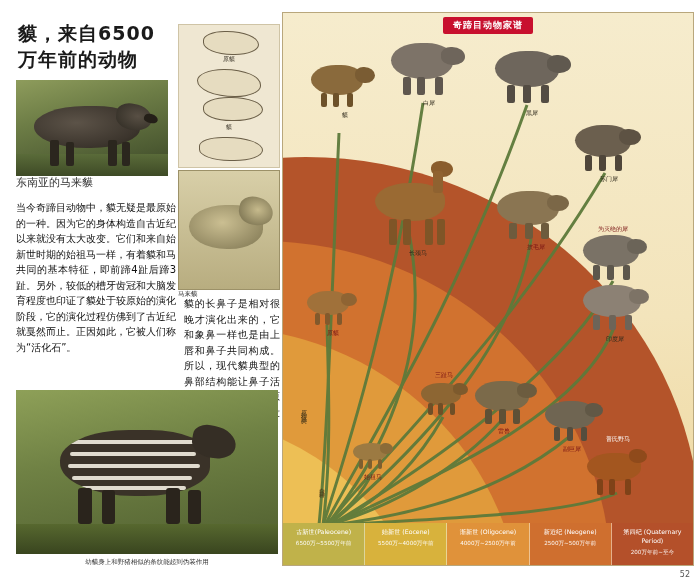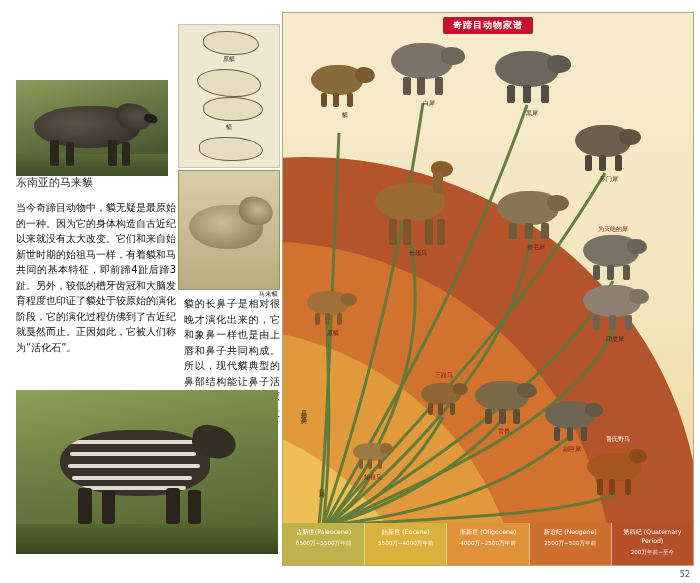--- a/index.html
+++ b/index.html
@@ -75,21 +75,21 @@
     background:radial-gradient(ellipse at 45% 40%,#cbbf92,#7d7450);
     border-radius:50% 42% 46% 52%;
   }
   .engrav .e-head{
     position:absolute;left:60px;top:26px;width:34px;height:28px;
     background:radial-gradient(ellipse at 55% 45%,#c6ba8c,#6f6747);
     border-radius:45% 60% 50% 50%;transform:rotate(10deg);
   }
   .cap2{
     position:absolute;left:170px;top:278px;width:100px;
-    font-size:6.5px;color:#333;line-height:9px;text-align:right;
+    font-size:6.5px;color:#333;line-height:9px;text-align:left;
   }
 
   
   .btext{
     position:absolute;font-size:10px;line-height:15.5px;color:#111;
     text-align:justify;
     font-family:"DejaVu Sans","Liberation Sans",sans-serif;
   }
   .btext-a{left:8px;top:188px;width:160px;}
   .btext-b{left:176px;top:284px;width:96px;}
@@ -179,20 +179,21 @@
     position:absolute;right:10px;bottom:4px;font-size:8px;color:#555;
   }
 </style>
 </head>
 <body>
 
 <div class="page">
 
   <div class="left-col">
 
+    <div class="headline">貘，来自6500万年前的动物</div>
 
     <div class="photo1">
       <div class="grass"></div>
       <div class="body"></div>
       <div class="head"></div>
       <div class="snout"></div>
       <div class="leg l1"></div>
       <div class="leg l2"></div>
       <div class="leg l3"></div>
       <div class="leg l4"></div>
@@ -225,20 +226,21 @@
         <div class="stripe" style="left:8px;top:34px;width:132px;"></div>
         <div class="stripe" style="left:12px;top:46px;width:120px;"></div>
         <div class="stripe" style="left:16px;top:56px;width:110px;"></div>
       </div>
       <div class="phead"></div>
       <div class="pleg" style="left:62px;top:98px;width:14px;height:36px;"></div>
       <div class="pleg" style="left:86px;top:100px;width:13px;height:34px;"></div>
       <div class="pleg" style="left:150px;top:98px;width:14px;height:36px;"></div>
       <div class="pleg" style="left:172px;top:100px;width:13px;height:34px;"></div>
     </div>
+    <div class="cap3">幼貘身上和野猪相似的条纹能起到伪装作用</div>
   </div>
 
   <div class="tree">
     <div class="tree-bg"></div>
 
     <div class="arc arc-4"></div>
     <div class="arc arc-3"></div>
     <div class="arc arc-2"></div>
     <div class="arc arc-1"></div>
     <div class="arc arc-0"></div>

